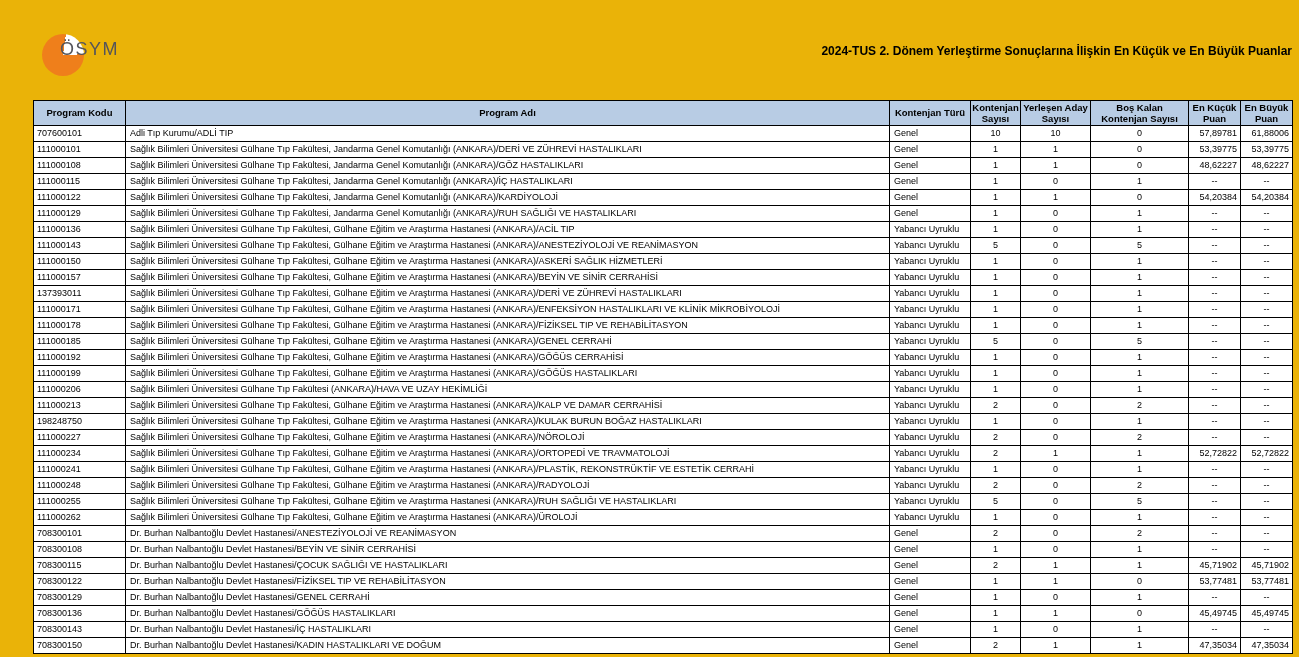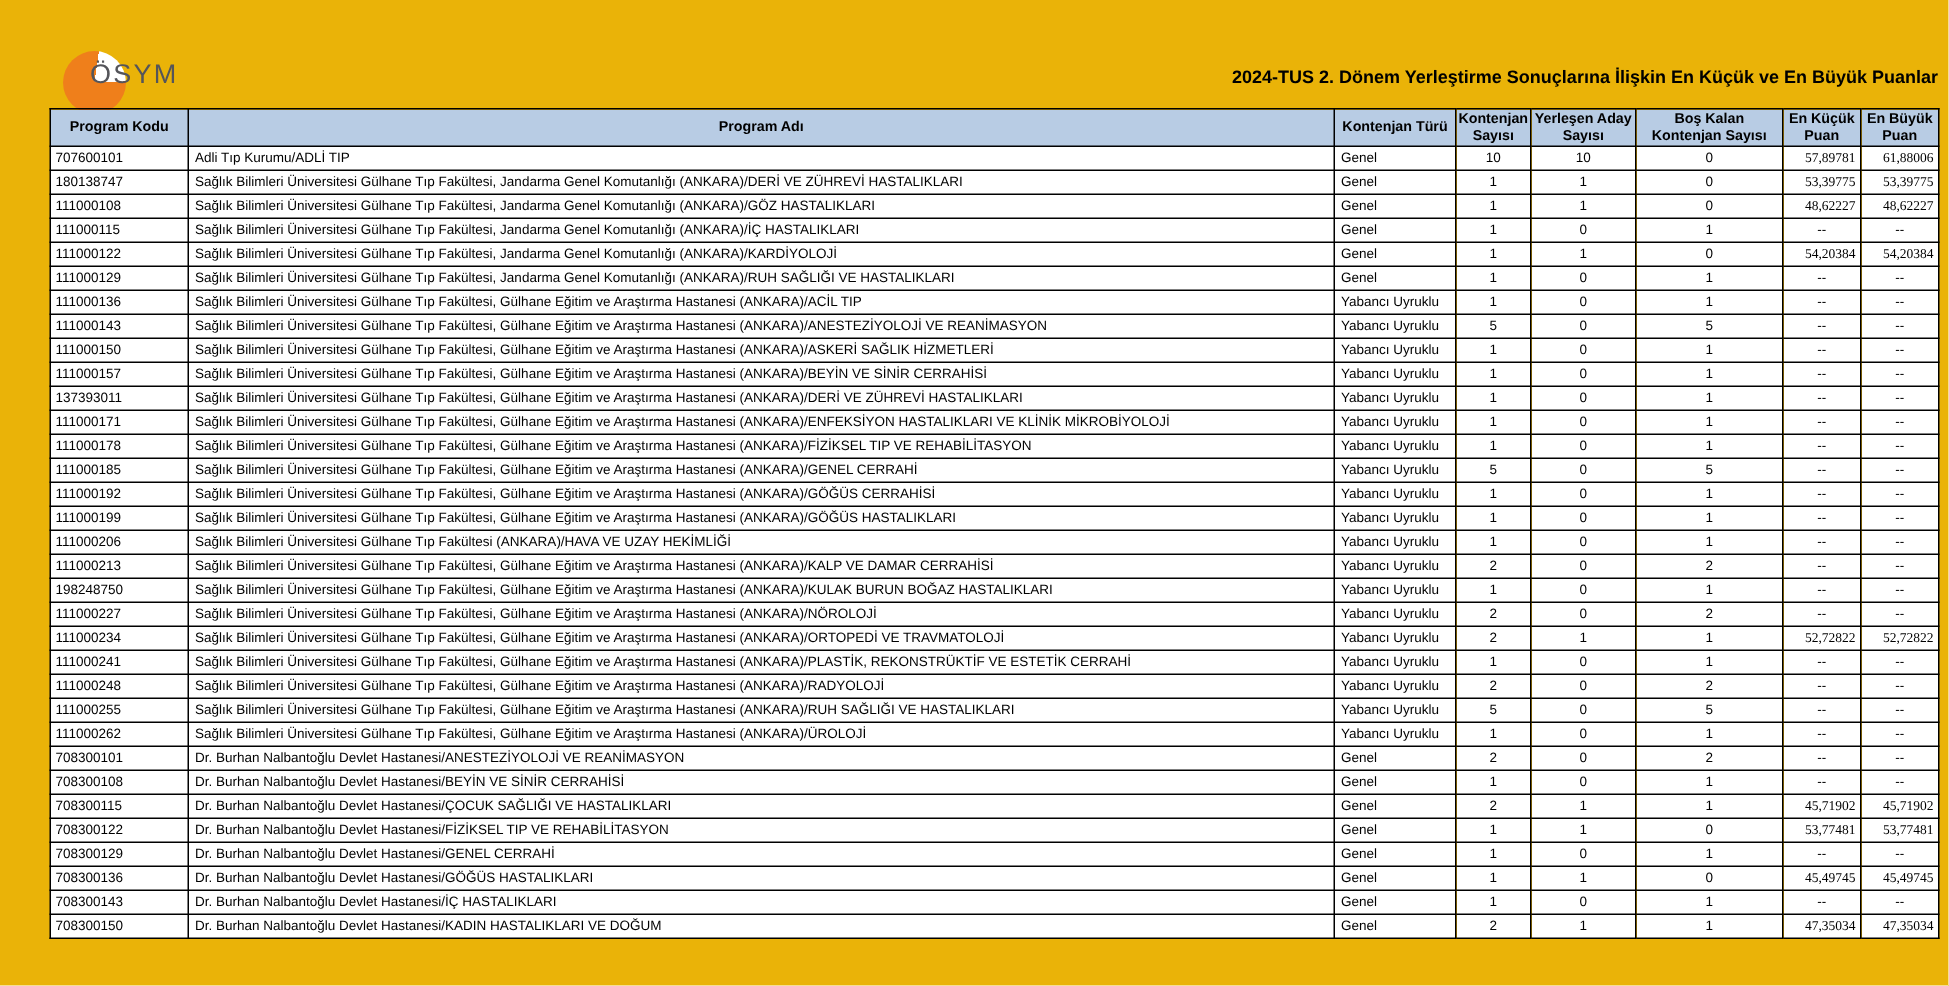--- a/index.html
+++ b/index.html
@@ -24,21 +24,21 @@
     color:var(--logo-text-gray, #55555a);
     z-index:2;
   }
   
   .title {
     position:absolute; left:33px; top:44px; width:1259px;
     text-align:right; font-size:12px; font-weight:bold;
   }
   
   table.results {
-    position:absolute; left:33px; top:72px;
+    position:absolute; left:33px; top:100px;
     width:1259px;
     border-collapse:collapse; table-layout:fixed;
     font-size:9px;
   }
   .results th, .results td {
     border:1px solid #000;
     overflow:hidden;
     box-sizing:border-box;
   }
   .results th {
@@ -51,21 +51,21 @@
   }
   .results td {
     height:15px; line-height:15px;
     white-space:nowrap;
     padding:0 3px;
     background:#fff;
   }
   td.c0 { padding-right:10px; }
   td.c1, td.c2 { text-align:left; padding-left:4px; }
   td.c3, td.c4, td.c5, td.c6, td.c7 { text-align:center; }
-  td.num { text-align:right; padding-right:3px;font-family:Liberation Serif, serif; }
+  td.num { text-align:right; padding-right:3px; }
 </style>
 </head>
 <body>
 
 <div class="page">
 
   <div class="logo-wrap">
     <div class="logo-circle"></div>
     <div class="logo-text">ÖSYM</div>
   </div>
@@ -100,21 +100,21 @@
           <td class="c0">707600101</td>
           <td class="c1">Adli Tıp Kurumu/ADLİ TIP</td>
           <td class="c2">Genel</td>
           <td class="c3">10</td>
           <td class="c4">10</td>
           <td class="c5">0</td>
           <td class="c6 num">57,89781</td>
           <td class="c7 num">61,88006</td>
         </tr>
         <tr>
-          <td class="c0">180138747</td>
+          <td class="c0">111000101</td>
           <td class="c1">Sağlık Bilimleri Üniversitesi Gülhane Tıp Fakültesi, Jandarma Genel Komutanlığı (ANKARA)/DERİ VE ZÜHREVİ HASTALIKLARI</td>
           <td class="c2">Genel</td>
           <td class="c3">1</td>
           <td class="c4">1</td>
           <td class="c5">0</td>
           <td class="c6 num">53,39775</td>
           <td class="c7 num">53,39775</td>
         </tr>
         <tr>
           <td class="c0">111000108</td>

